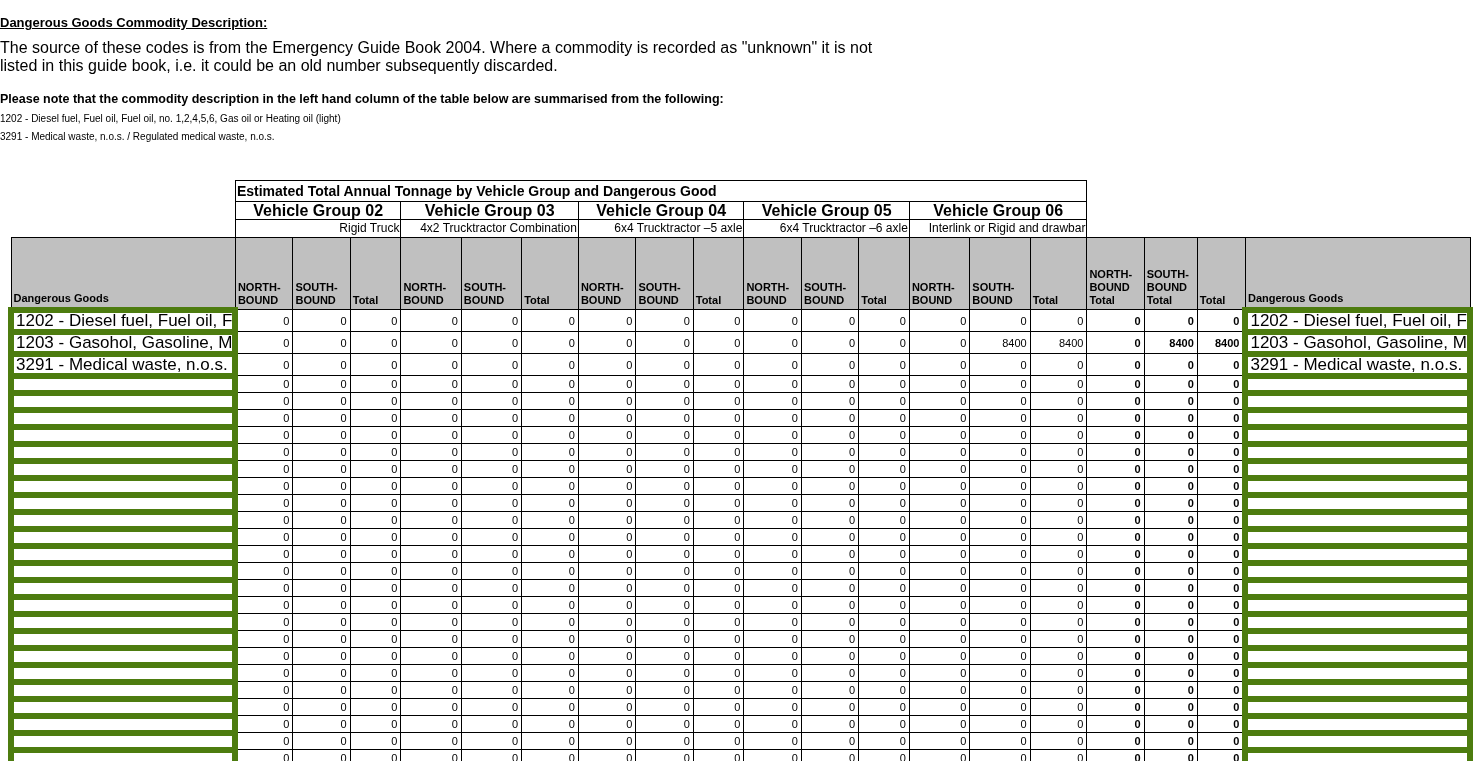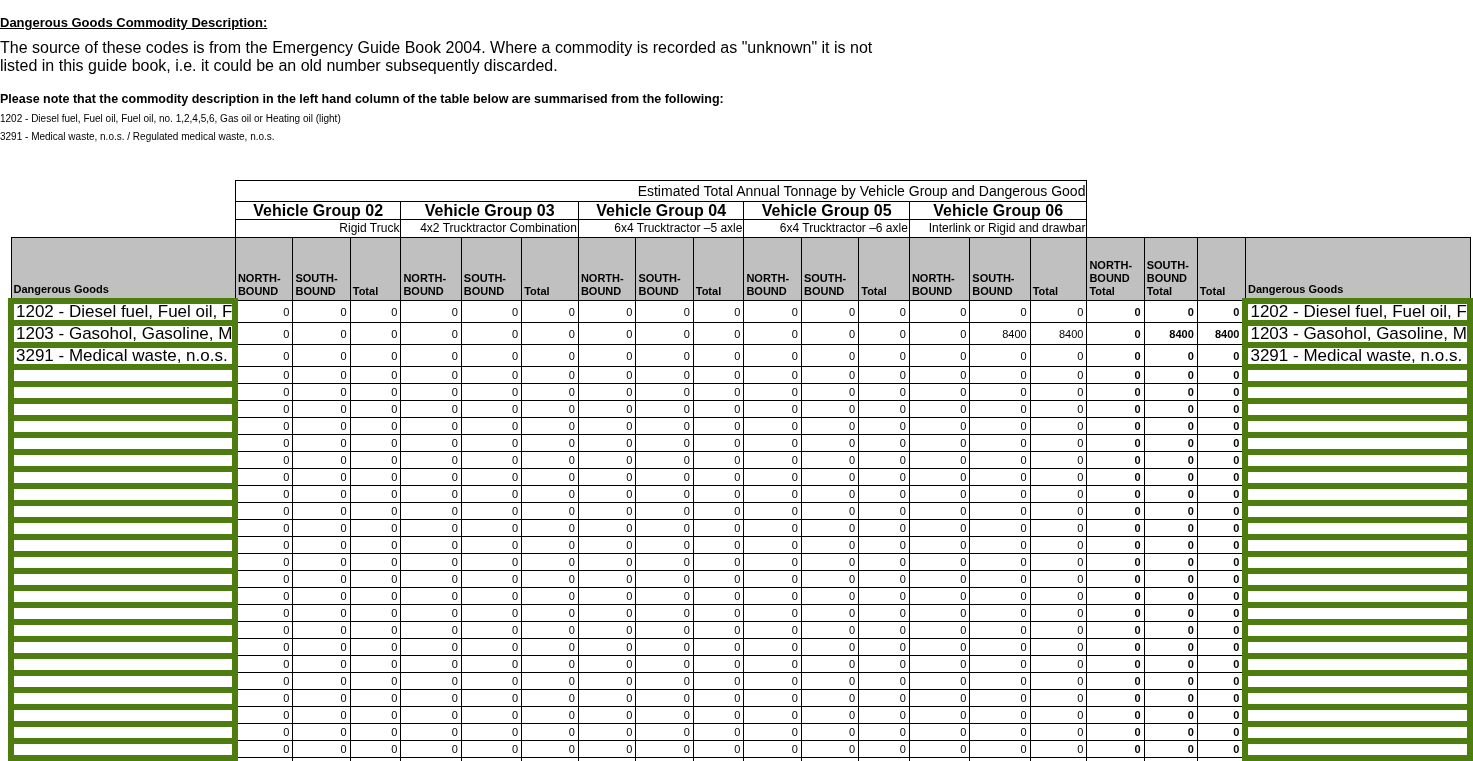--- a/index.html
+++ b/index.html
@@ -13,35 +13,35 @@
   .doc-note{top:92px;font-size:12.5px;font-weight:bold;}
   .doc-codes{top:110px;font-size:10px;line-height:18px;}
 
   table.tonnage{
     position:absolute;left:8px;top:180px;
     border-collapse:collapse;table-layout:fixed;
   }
   td{overflow:hidden;white-space:nowrap;box-sizing:border-box;}
   td.blank{border:none;background:#fff;}
   td.title-cell{
-    border:1px solid #000;text-align:right;font-weight:normal;font-size:14px;
+    border:1px solid #000;text-align:left;font-weight:bold;font-size:14px;
     height:19px;line-height:18px;
   }
   td.group-cell{
     border:1px solid #000;text-align:center;font-weight:bold;font-size:16px;
     height:16px;line-height:15px;
   }
   td.desc-cell{
     border:1px solid #000;text-align:right;font-size:12px;
     height:16px;line-height:15px;
   }
   td.gray{
     background:#c0c0c0;border:1px solid #000;font-weight:bold;font-size:11px;
     vertical-align:bottom;white-space:pre-line;line-height:13px;
-    padding:1px 2px 2px 2px;height:63px;
+    padding:1px 2px 2px 2px;height:72px;
   }
   td.num{
     border:1px solid #000;text-align:right;font-size:11px;
     padding:0 3px 0 0;height:16px;line-height:16px;
   }
   td.lbl{
     border:6px solid #4d7c0f;font-size:17px;
     padding:0 0 0 2px;height:16px;line-height:16px;
   }
   td.sum{font-weight:bold;}

